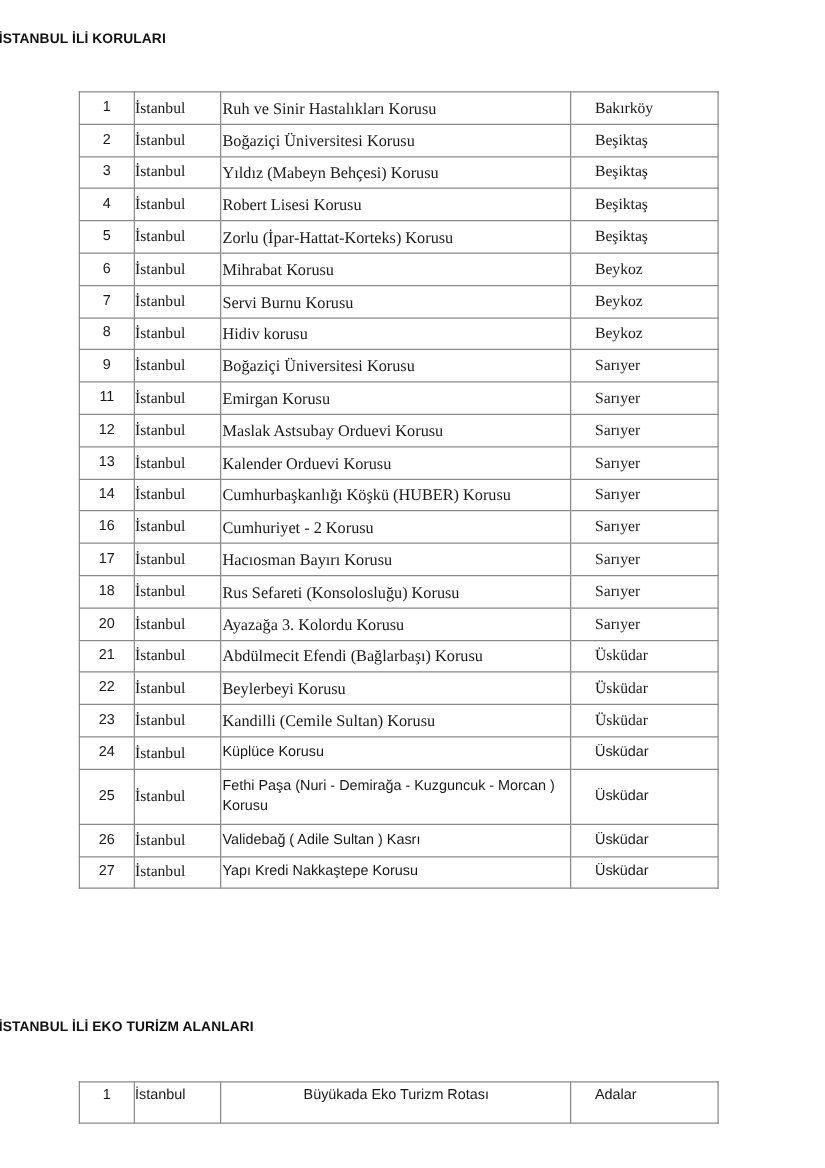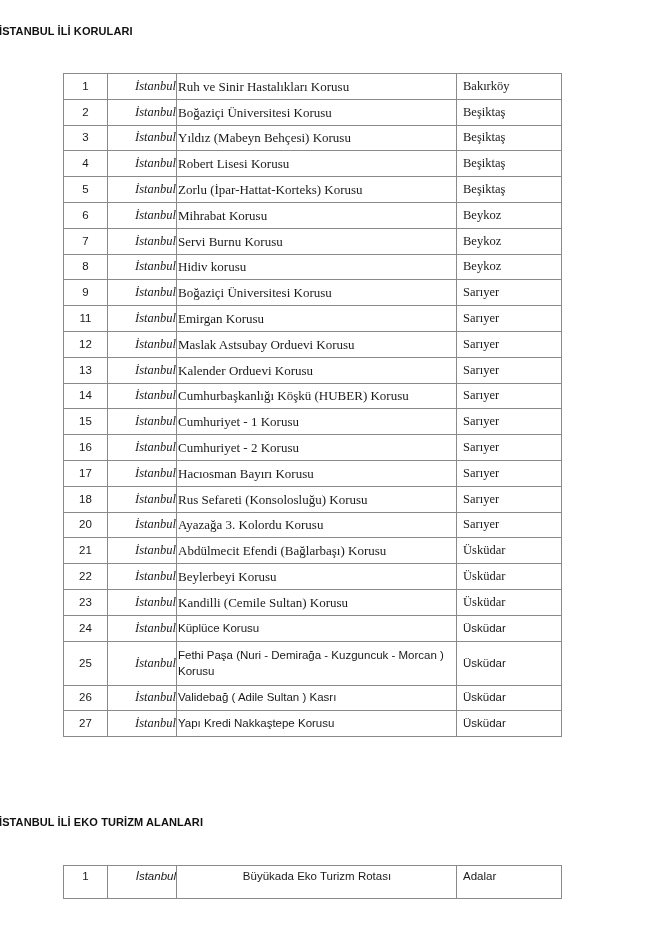--- a/index.html
+++ b/index.html
@@ -15,23 +15,23 @@
       position: absolute; left: 63px; border-collapse: collapse; table-layout: fixed;
       width: 492px;
     }
     #table1 { top: 73px; }
     #table2 { top: 865px; }
     td {
       border: 1px solid #8a8a8a; padding: 0; height: 24.8px; vertical-align: middle;
       font-size: 12px; line-height: 13px; white-space: nowrap; overflow: hidden;
     }
     td.no { width: 43px; text-align: center; font-family: "Liberation Sans", sans-serif; font-size: 11.5px; }
-    td.city { width: 68px; text-align: right; font-family: "Liberation Serif", serif; font-size: 12.5px; font-style: italic; }
+    td.city { width: 68px; text-align: left; font-family: "Liberation Serif", serif; font-size: 12.5px; }
     td.name { width: 278px; text-align: left; padding-left: 1px; font-family: "Liberation Serif", serif; font-size: 13px; }
-    td.dist { width: 98px; text-align: left; padding-left: 6px; font-family: "Liberation Serif", serif; font-size: 12.5px; }
+    td.dist { width: 98px; text-align: left; padding-left: 19px; font-family: "Liberation Serif", serif; font-size: 12.5px; }
     td.sans { font-family: "Liberation Sans", sans-serif !important; font-size: 11.5px !important; }
     td.wrap { white-space: normal; line-height: 16px; }
     tr.tall td { height: 43px; }
     #table2 td { height: 26px; }
     #table2 td.name { text-align: center; margin-top: 32px; }
     #table2 td { padding-bottom: 2px; vertical-align: top; padding-top: 4px; }
   </style>
 </head>
 <body>
 
@@ -111,26 +111,20 @@
         <td class="name">Kalender Orduevi Korusu</td>
         <td class="dist">Sarıyer</td>
       </tr>
       <tr>
         <td class="no">14</td>
         <td class="city">İstanbul</td>
         <td class="name">Cumhurbaşkanlığı Köşkü (HUBER) Korusu</td>
         <td class="dist">Sarıyer</td>
       </tr>
       <tr>
-        <td class="no">15</td>
-        <td class="city">İstanbul</td>
-        <td class="name">Cumhuriyet - 1  Korusu</td>
-        <td class="dist">Sarıyer</td>
-      </tr>
-      <tr>
         <td class="no">16</td>
         <td class="city">İstanbul</td>
         <td class="name">Cumhuriyet - 2  Korusu</td>
         <td class="dist">Sarıyer</td>
       </tr>
       <tr>
         <td class="no">17</td>
         <td class="city">İstanbul</td>
         <td class="name">Hacıosman Bayırı Korusu</td>
         <td class="dist">Sarıyer</td>

